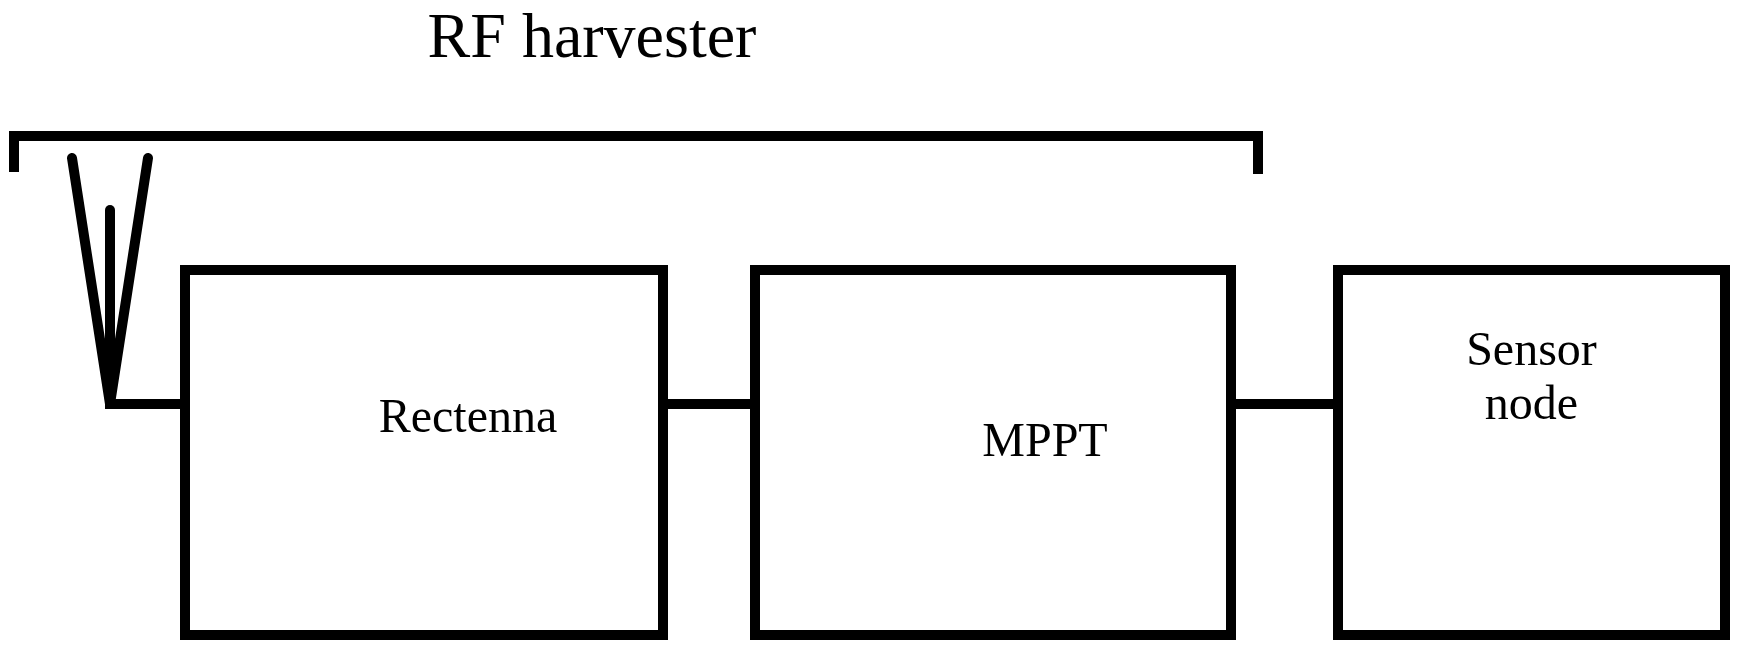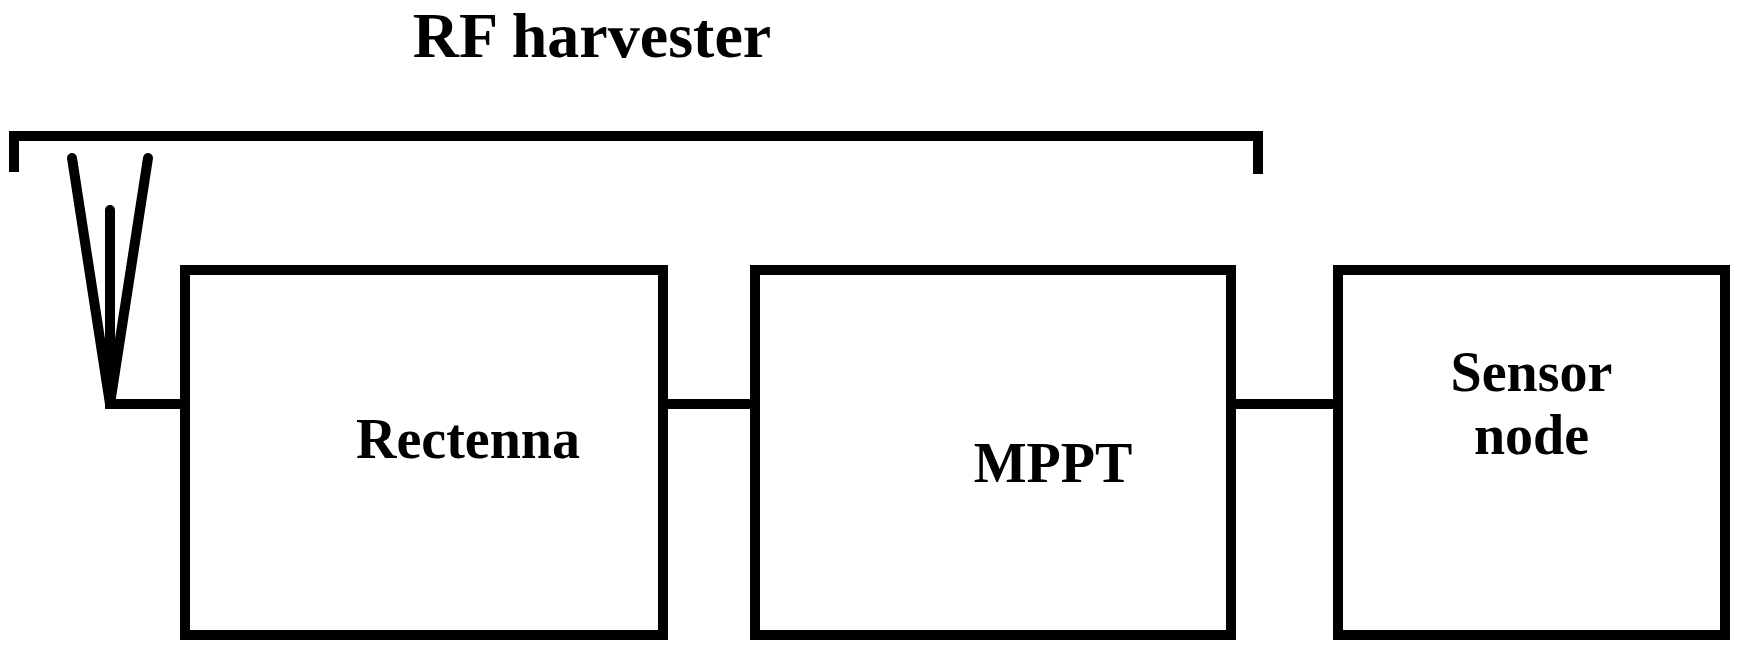--- a/index.html
+++ b/index.html
@@ -28,43 +28,40 @@
     display: block;
   }
   .label {
     position: absolute;
     font-family: "Liberation Serif", "DejaVu Serif", serif;
     color: #000000;
     white-space: pre;
     line-height: 1.0;
     text-align: center;
     user-select: none;
-    font-weight: bold;
   }
   #title-label {
     left: 0;
     top: 4px;
     width: 1184px;
     font-size: 64px;
     letter-spacing: 0px;
   }
   .block-label {
-    font-size: 56px;
-    margin-top: 19px;
+    font-size: 48px;
   }
   #rectenna-label {
     left: 180px;
     top: 392px;
     width: 576px;
   }
   #mppt-label {
     left: 750px;
     top: 416px;
     width: 590px;
-    padding-left: 8px;
   }
   #sensor-label {
     left: 1333px;
     top: 322px;
     width: 397px;
     line-height: 1.12;
   }
 </style>
 </head>
 <body>

